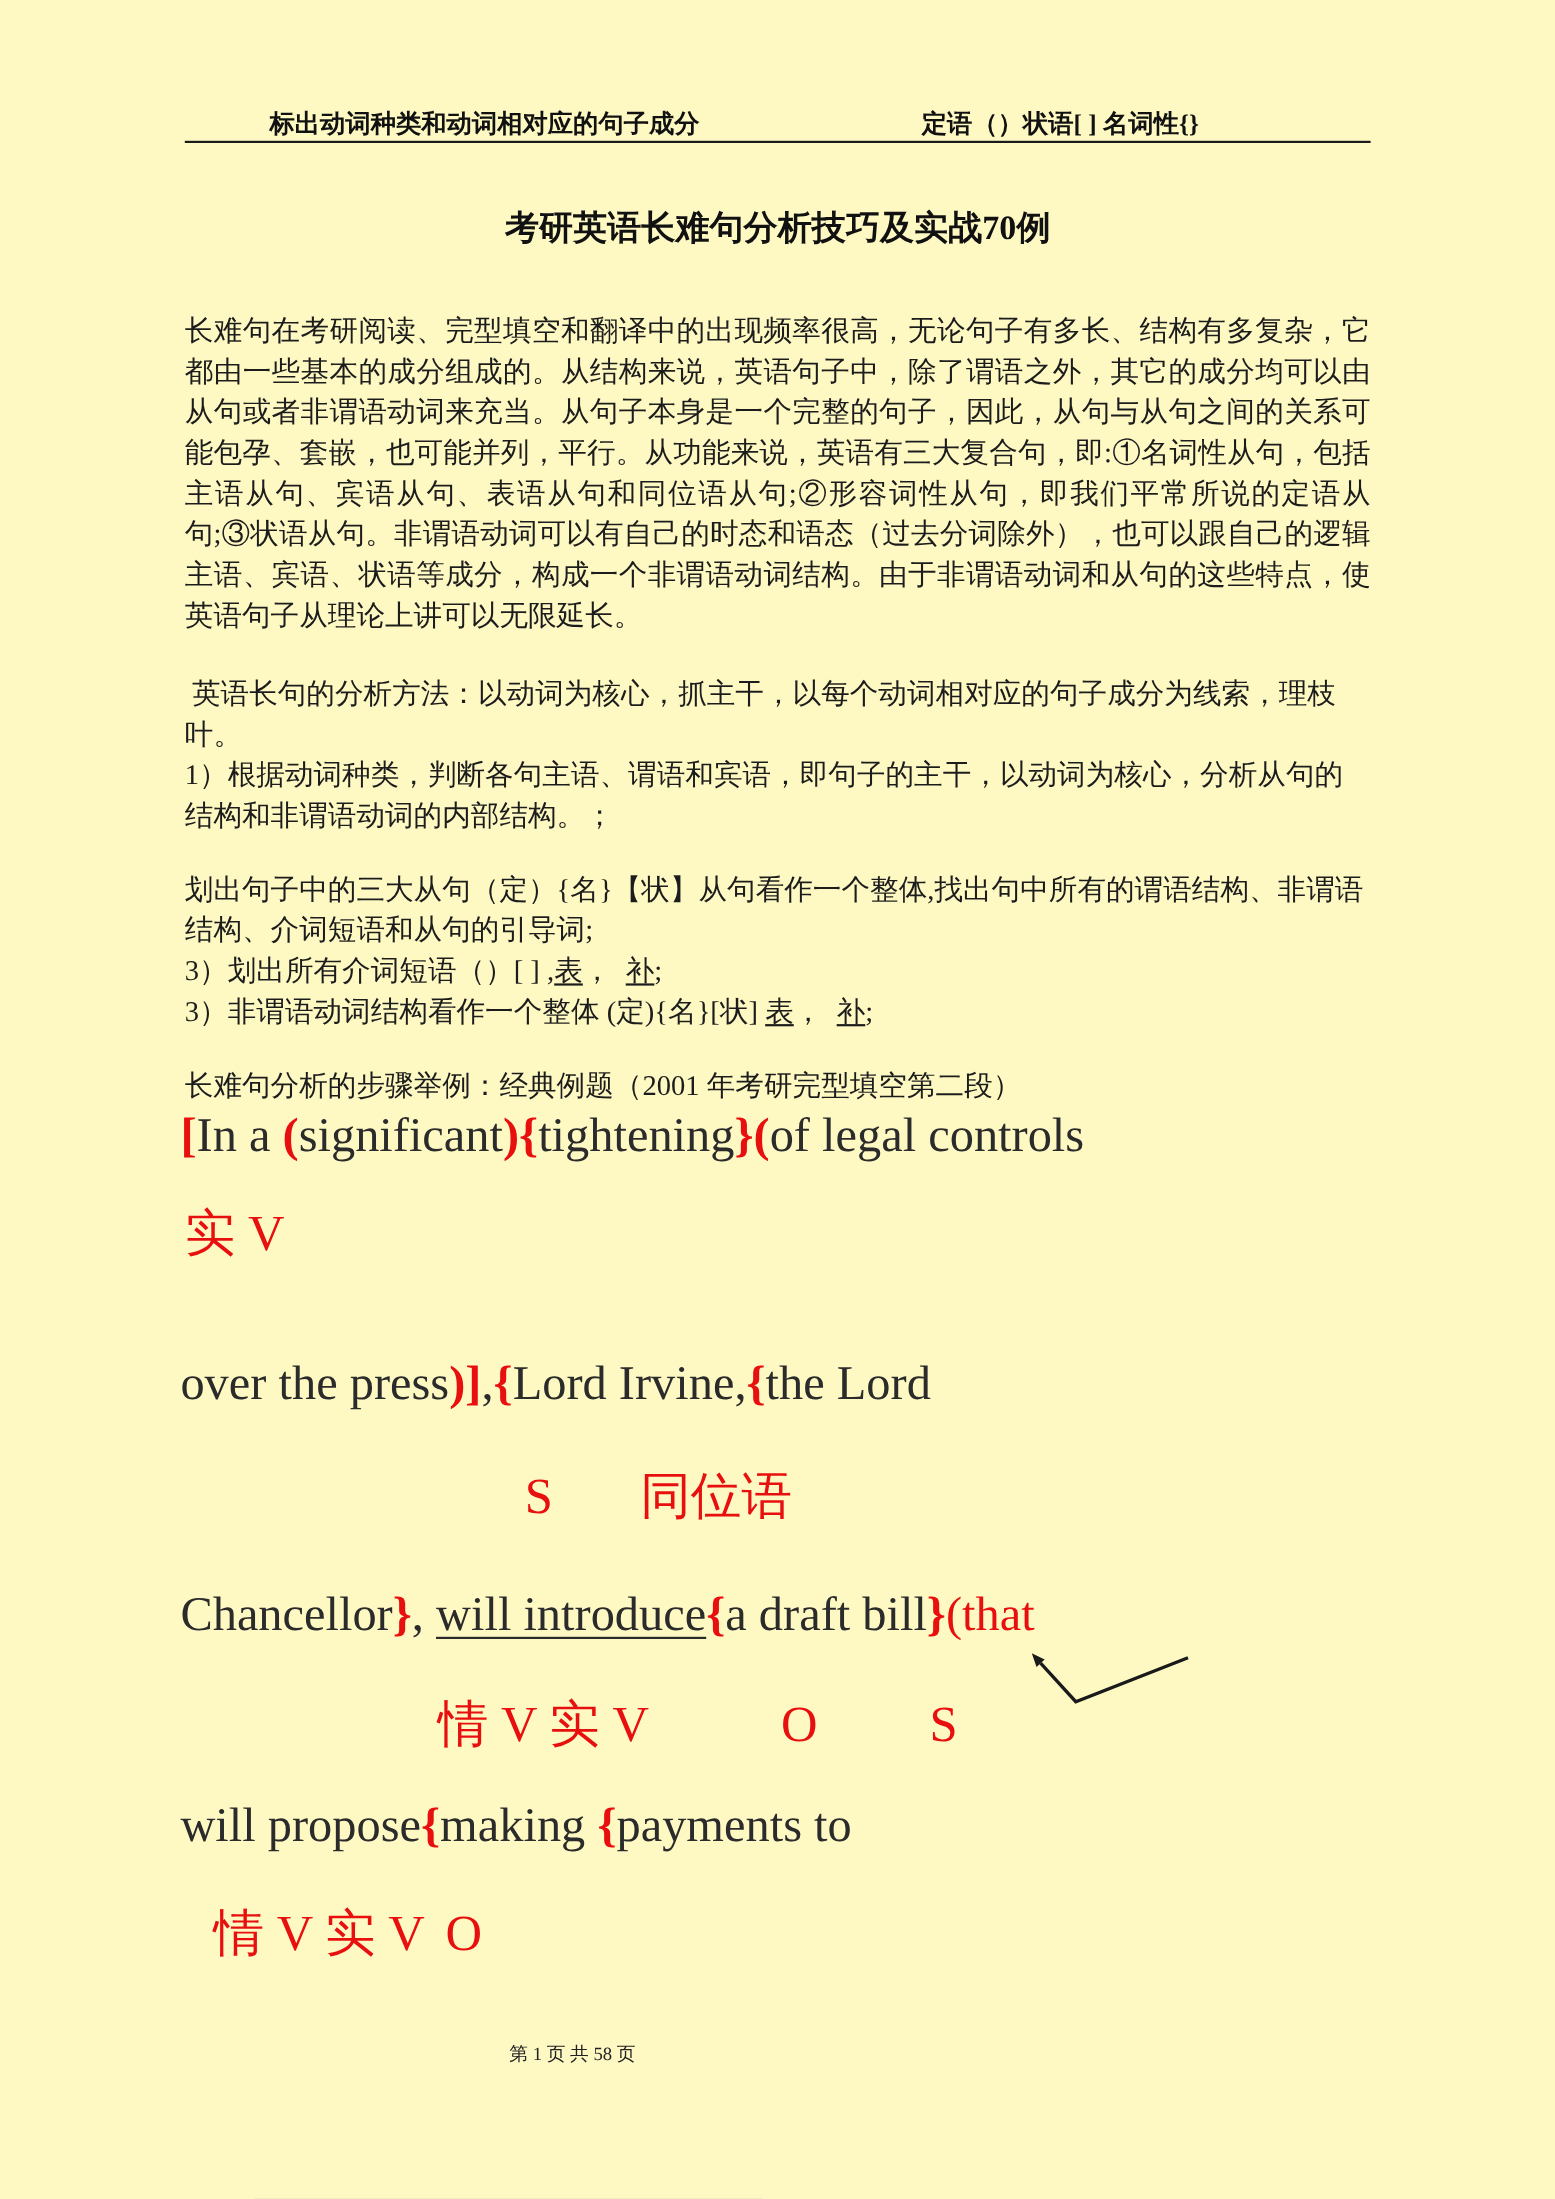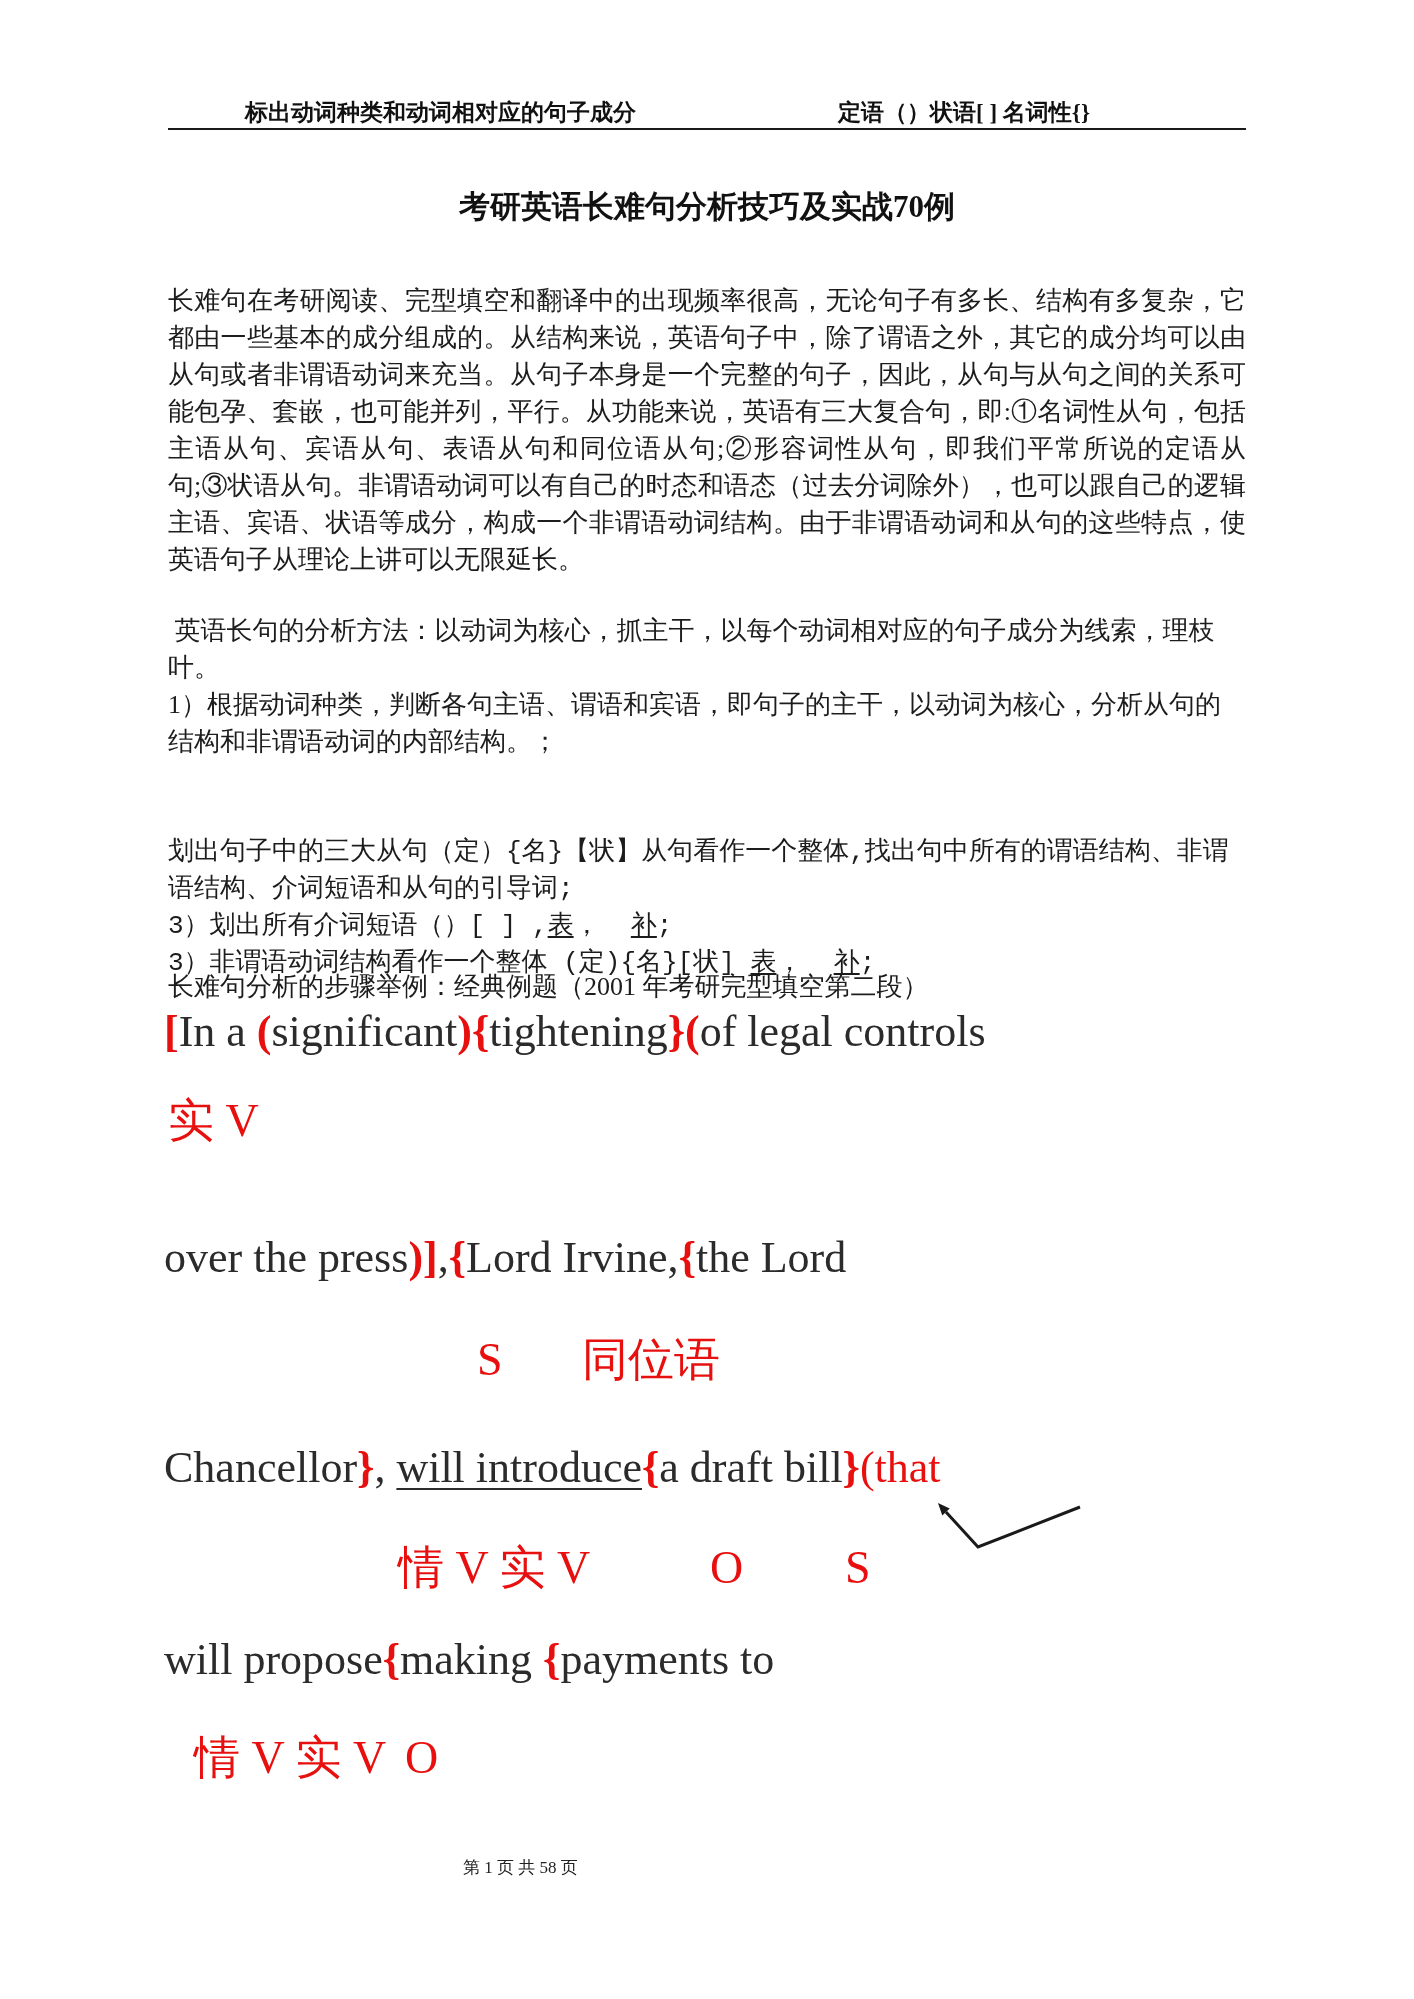--- a/index.html
+++ b/index.html
@@ -1,36 +1,36 @@
 <!DOCTYPE html>
 <html><head>
 <meta charset="utf-8">
 <style>
   html,body{margin:0;padding:0;background:#888;}
   .page{
     position:relative;
     width:1414px;height:1999px;
-    background:#ffffff;
+    background:#fef9c3;
     font-family:"Liberation Serif","DejaVu Serif",serif;
     color:#1f1f1f;
     overflow:hidden;
   }
   .abs{position:absolute;}
   
   .hdr{font-size:23px;font-weight:bold;white-space:pre;color:#111;}
   .hdr-left{left:245px;top:97px;}
   .hdr-right{left:838px;top:97px;}
   .hdr-rule{left:168px;top:128px;width:1078px;height:0;border-top:2px solid #1a1a1a;}
   
   .doc-title{left:168px;top:186px;width:1078px;text-align:center;font-size:31px;font-weight:bold;color:#111;}
   
   .para{left:168px;width:1078px;font-size:26px;line-height:37px;color:#1c1c1c;white-space:pre-wrap;}
   .p1{top:282px;text-align:justify;}
   .p2{top:612px;}
-  .p3{top:834px;font-family:Liberation Mono, monospace;}
+  .p3{top:790px;}
   .p-intro{top:968px;}
   
   .bigline{left:164px;width:1180px;font-size:44px;line-height:55px;color:#2b2b2b;white-space:pre;}
   .bl1{top:1004px;}
   .bl2{top:1230px;}
   .bl3{top:1440px;}
   .bl4{top:1632px;}
   
   .annot{font-size:46px;line-height:56px;color:#e8100f;white-space:pre;}
   .a1{left:168px;top:1093px;}

